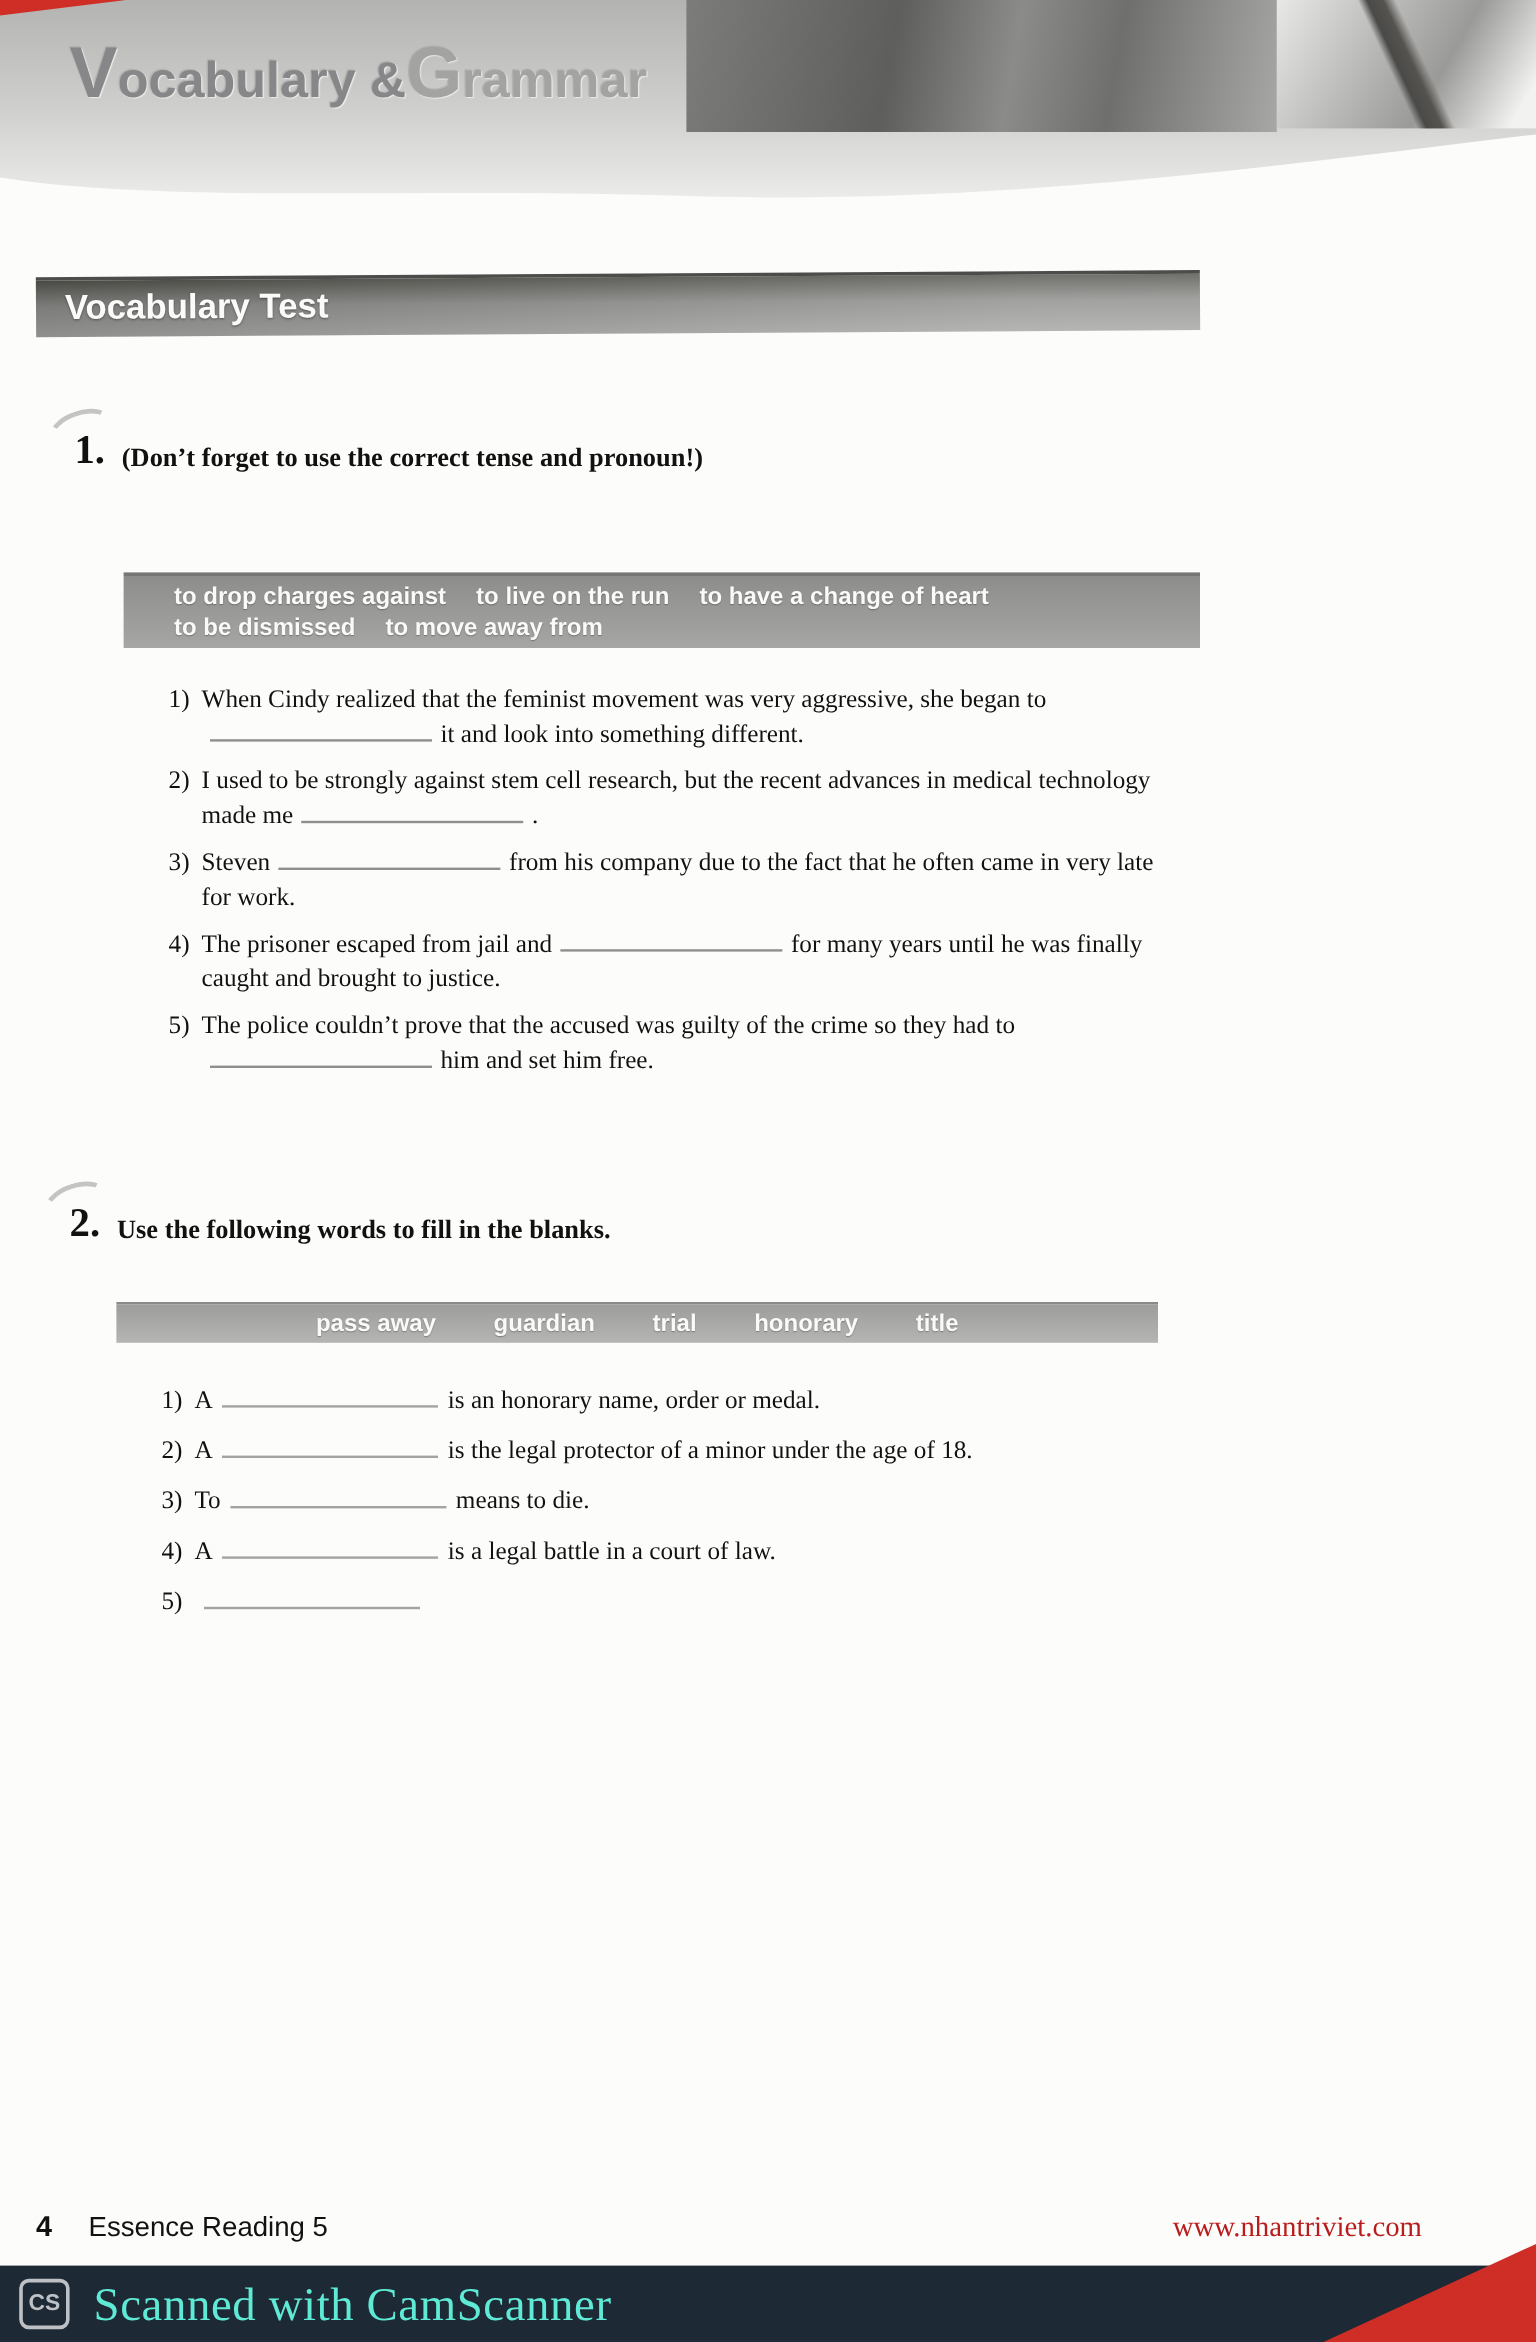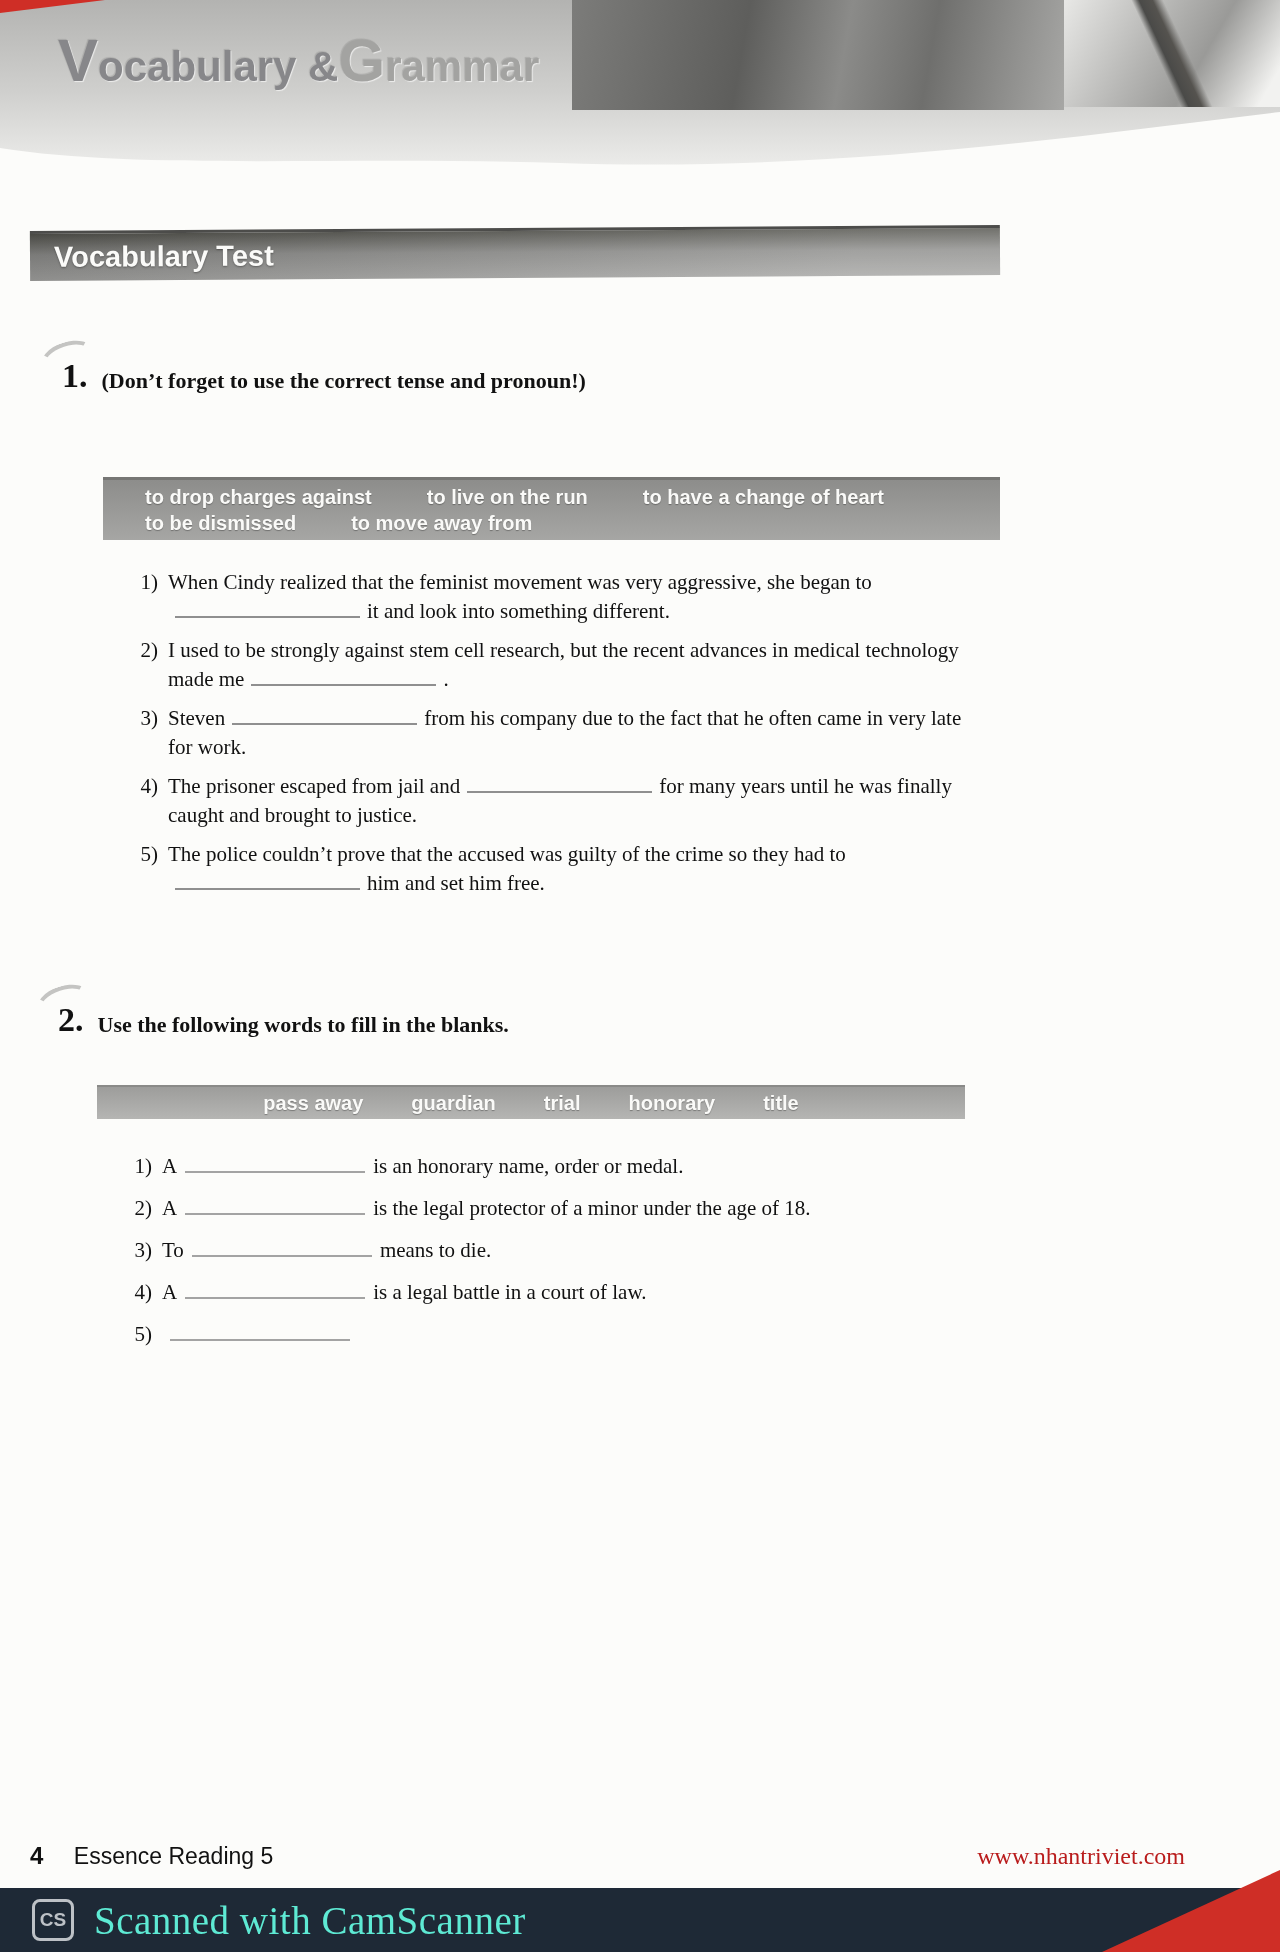--- a/index.html
+++ b/index.html
@@ -73,21 +73,21 @@
   .ex-title, .ex-subtitle { font-weight:bold; font-size:22px; line-height:31px; }
 
   
   .wordbank1 {
     position:absolute; top:477px; left:103px; width:897px; height:63px;
     background:linear-gradient(180deg,#8d8d8b,#a6a6a4);
     border-top:3px solid #767674;
     display:flex; flex-direction:column; justify-content:center; gap:3px;
     padding-left:42px;
   }
-  .wb-row { display:flex; gap:55px; }
+  .wb-row { display:flex; gap:25px; }
   .wb-word, .wb2-word {
     font-family:"Liberation Sans", sans-serif; font-weight:bold;
     font-size:20px; color:#fafaf8; text-shadow:0 1px 1px rgba(0,0,0,.3);
     white-space:nowrap;
   }
   .wordbank2 {
     position:absolute; top:1085px; left:97px; width:868px; height:34px;
     background:linear-gradient(180deg,#9d9d9b,#b5b5b3);
     border-top:2px solid #8a8a88;
     display:flex; align-items:center; justify-content:center; gap:48px;
@@ -116,21 +116,21 @@
     font-family:"Liberation Sans", sans-serif;
   }
   .footer-num { font-weight:bold; font-size:24px; }
   .footer-book { font-size:23px; margin-left:26px; }
   .footer-web { font-size:24px; color:#b91c1c;font-family:Liberation Serif, serif; }
 
   
   .scanbar {
     position:absolute; bottom:0; left:0; width:1280px; height:64px;
     background:#1e2936; z-index:10;
-    display:flex; align-items:center; gap:20px; padding-left:32px;
+    display:flex; align-items:center; gap:20px; padding-left:16px;
   }
   .cs-logo {
     width:42px; height:42px; border:3px solid #bdc1c6; border-radius:8px;
     display:flex; align-items:center; justify-content:center;
     font-family:"Liberation Sans", sans-serif; font-weight:bold;
     font-size:19px; color:#bdc1c6;
   }
   .scan-text {
     font-family:Liberation Serif, serif; font-size:39px;
     color:#5eead4; letter-spacing:.5px;

